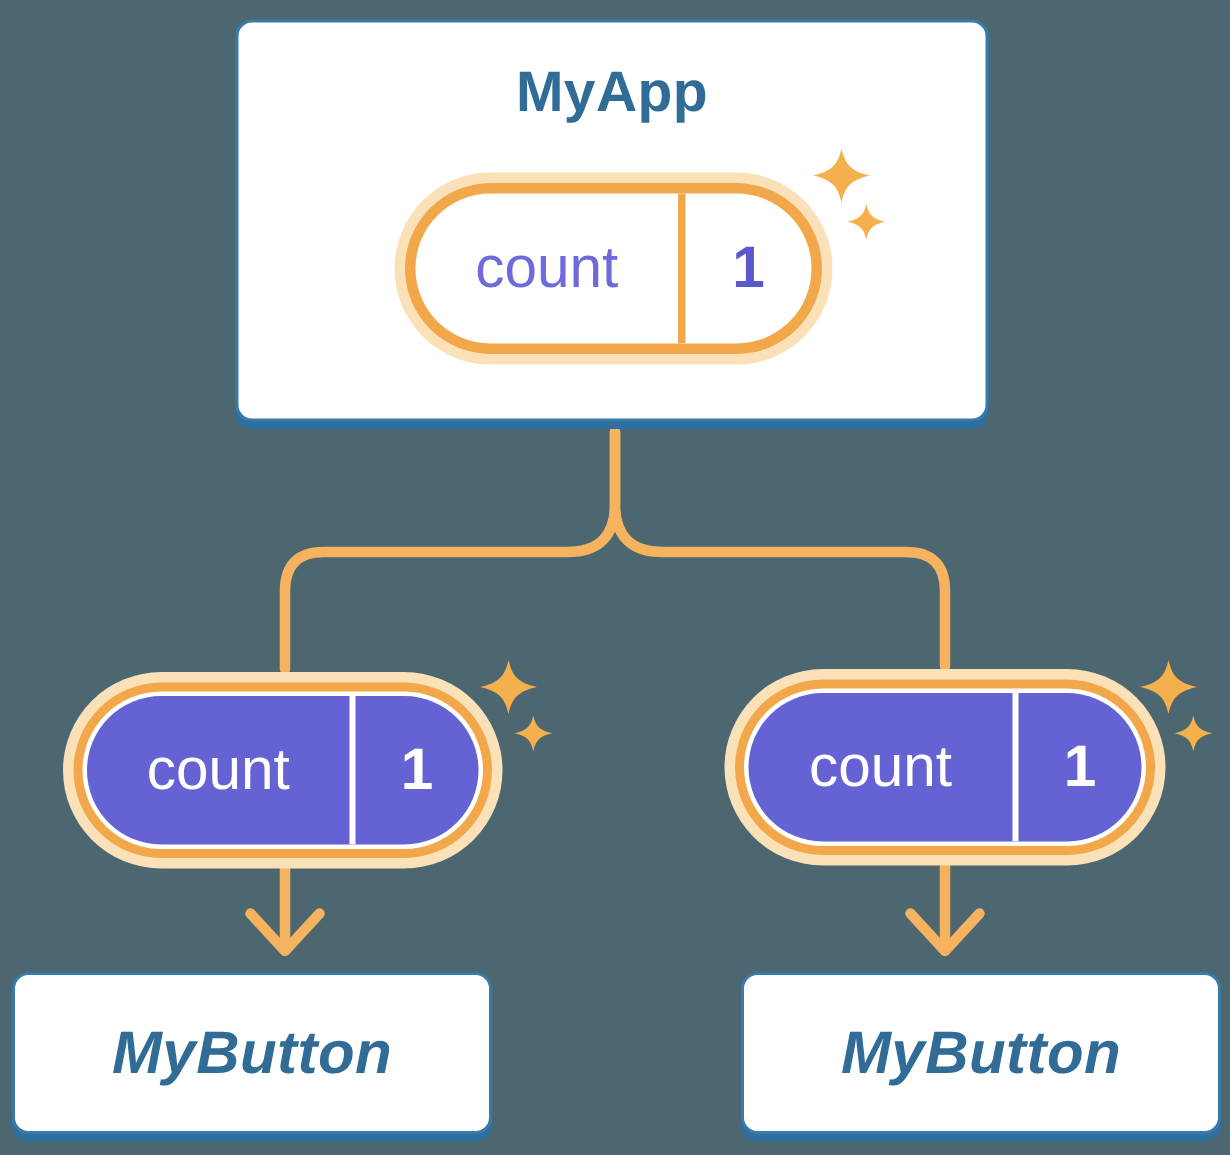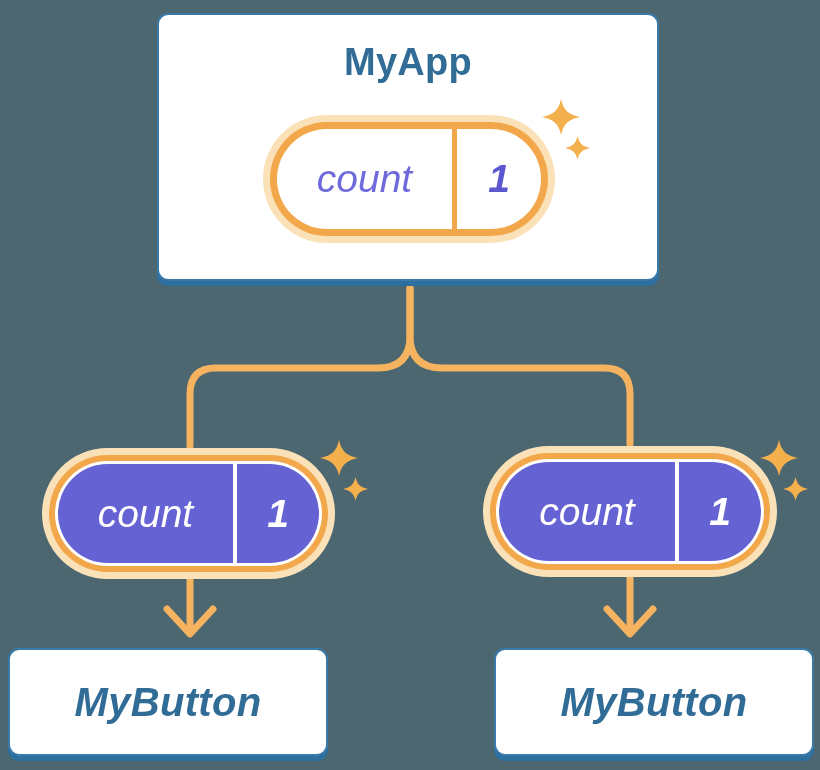--- a/index.html
+++ b/index.html
@@ -16,21 +16,21 @@
     color:#306C96;font-weight:600;letter-spacing:.3px;text-align:center;
   }
   #root-card{left:157px;top:13px;width:502px;height:268px;}
   #root-title{position:absolute;left:0;right:0;top:26px;font-size:38px;}
   .child-card{width:320px;height:108px;display:flex;align-items:center;justify-content:center;font-style:italic;}
   #child-card-0{left:8px;top:648px;}
   #child-card-1{left:494px;top:648px;}
   .child-title{font-size:40px;}
   
   .pill-glow{position:absolute;background:#FAE1B8;border-radius:70px;padding:7px;box-sizing:border-box;}
-  .pill-ring{background:#F3A74B;border-radius:62px;height:100%;box-sizing:border-box;font-style:italic;}
+  .pill-ring{background:#F3A74B;border-radius:62px;height:100%;box-sizing:border-box;}
   
   #state-pill{left:104px;top:100px;width:292px;height:128px;}
   #state-pill .pill-ring{padding:7px;}
   .pill-inner-white{
     background:#ffffff;border-radius:52px;height:100%;display:flex;
     align-items:stretch;overflow:hidden;box-sizing:border-box;
   }
   .pill-sect{display:flex;align-items:center;justify-content:center;}
   .pill-sect.name{flex:1;}
   .state-divider{width:5px;background:#F3A74B;}

